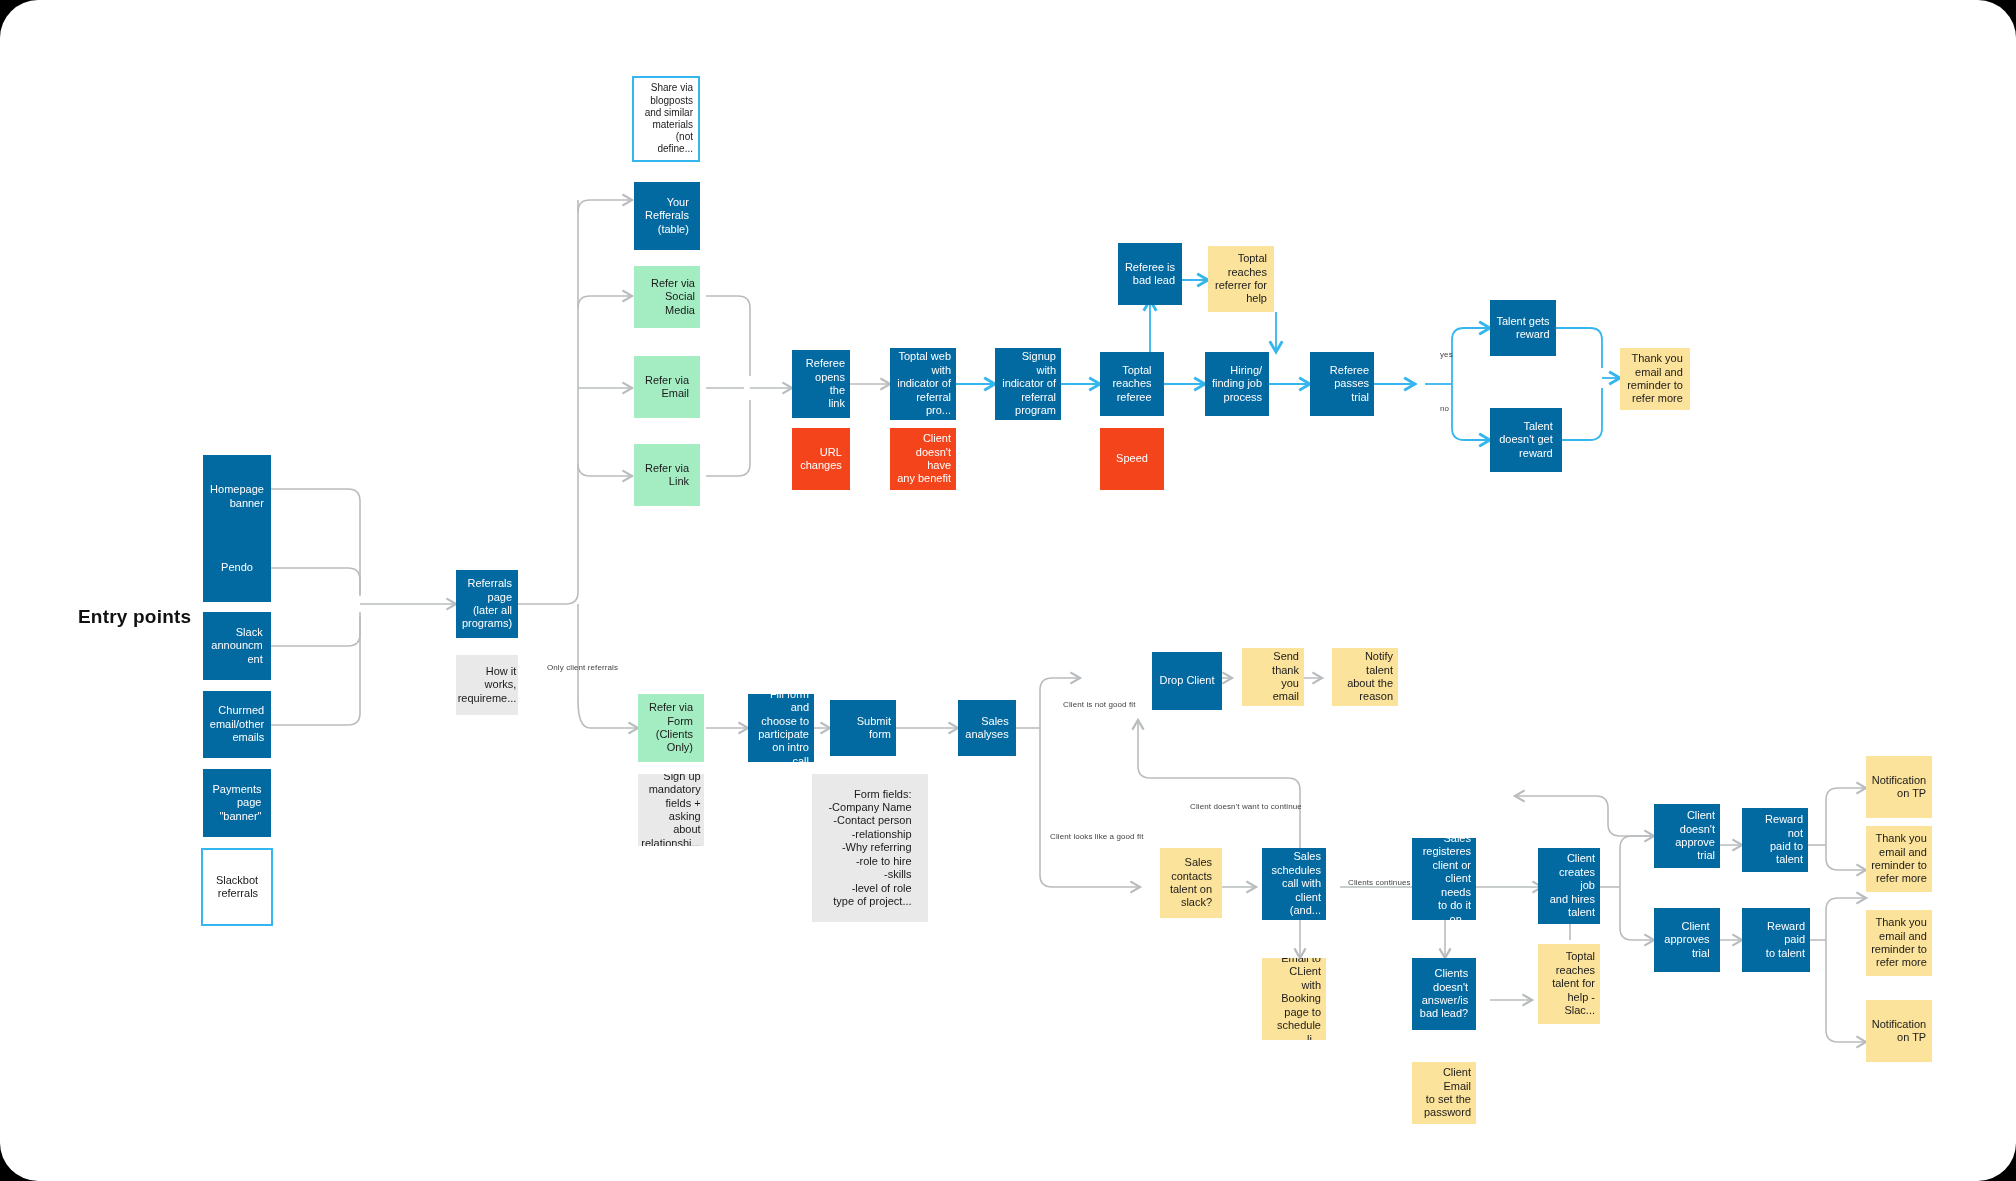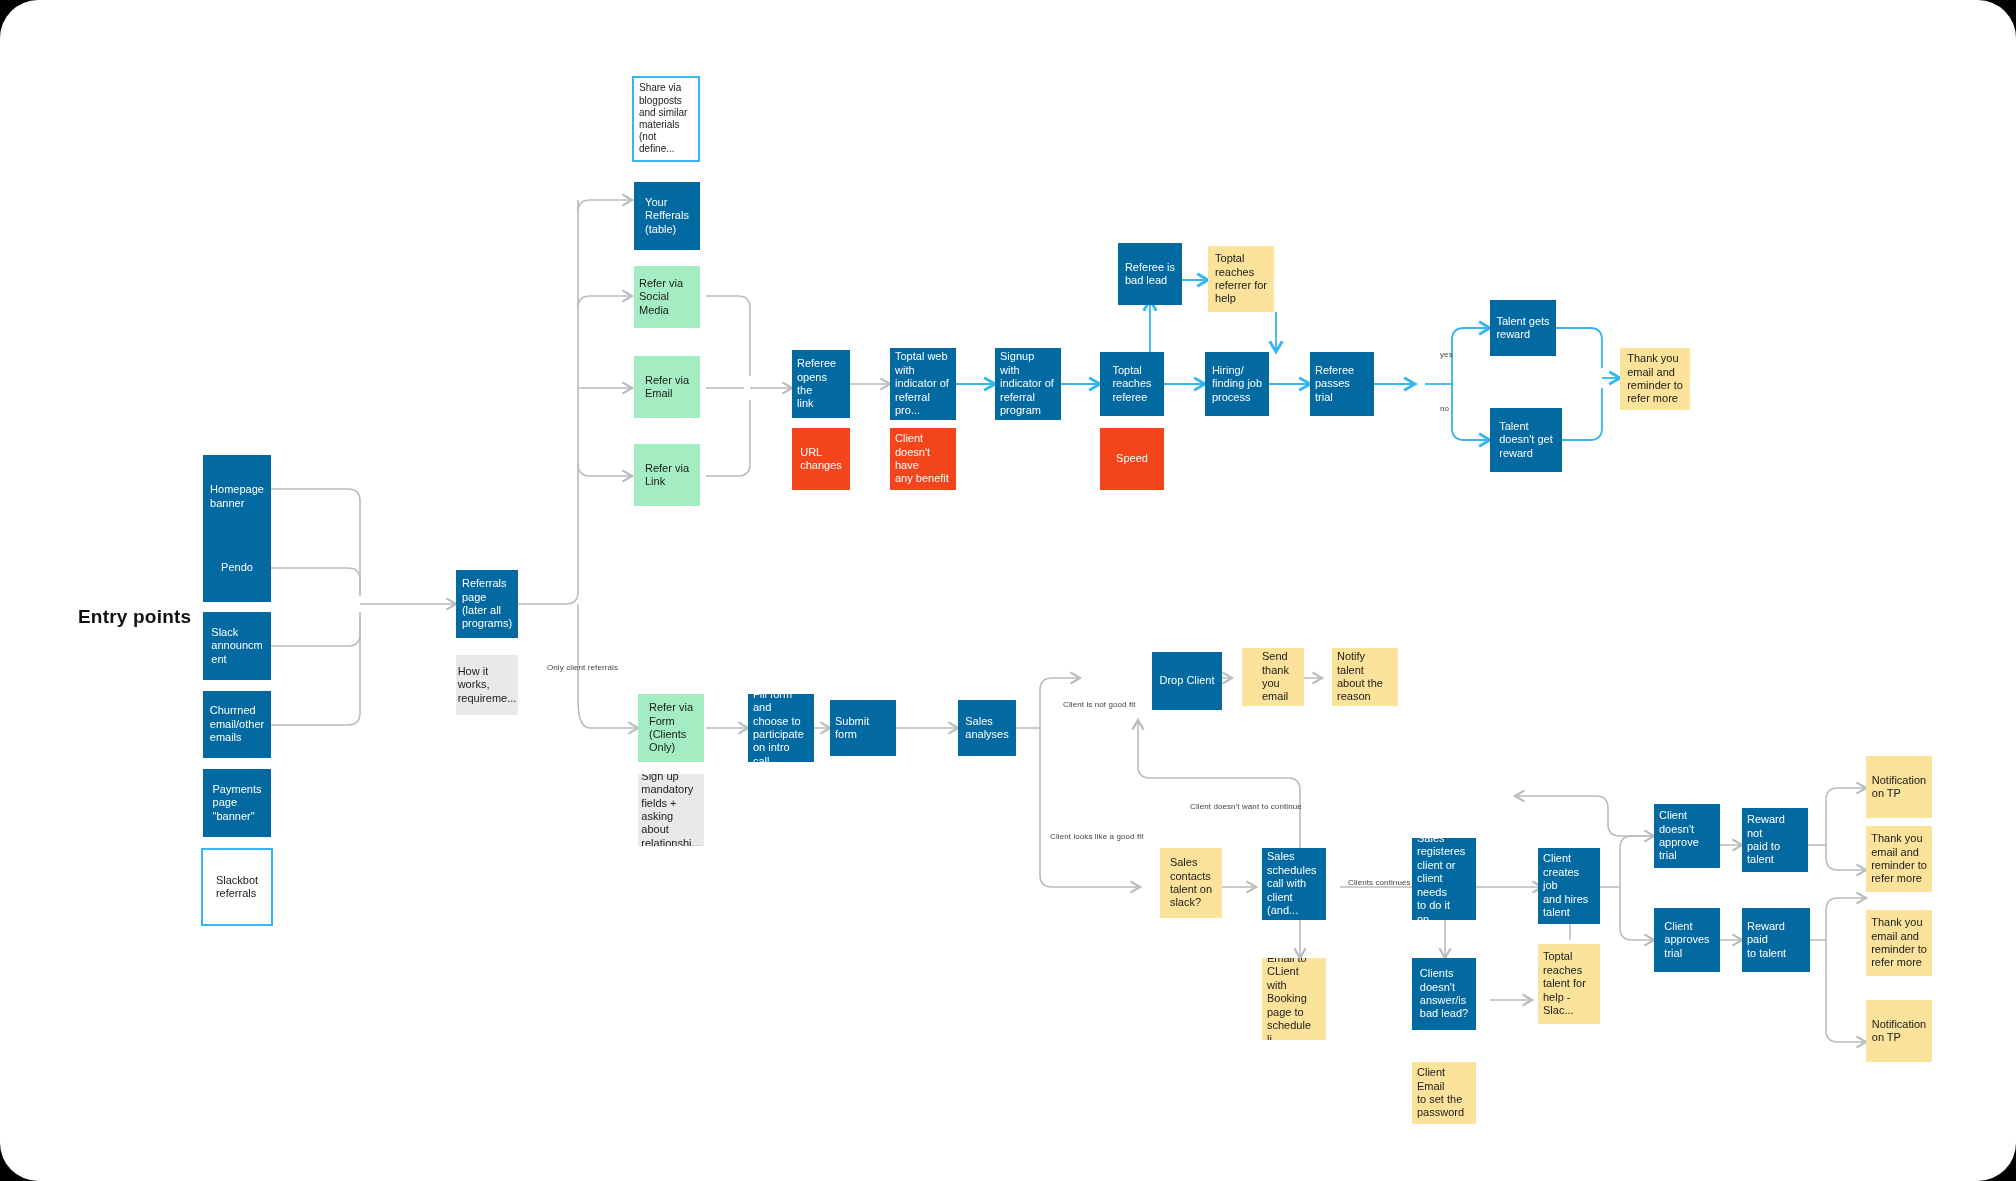--- a/index.html
+++ b/index.html
@@ -8,21 +8,21 @@
     width:2016px;height:1181px;overflow:hidden;
     font-family:"Liberation Sans","DejaVu Sans",sans-serif;
   }
   #canvas{
     position:absolute;left:0;top:0;width:2016px;height:1181px;
     background:#ffffff;border-radius:38px;overflow:hidden;
   }
   .node{
     position:absolute;box-sizing:border-box;
     display:flex;align-items:center;justify-content:center;
-    text-align:left;line-height:1.22;
+    text-align:right;line-height:1.22;
     padding:4px 5px;
     white-space:pre-line;
     overflow:hidden;
   }
   
   .blue   {background:#0369a1;color:#fff;}
   .green  {background:#a4edc2;color:#1a1a1a;}
   .yellow {background:#fce39b;color:#1a1a1a;}
   .red    {background:#f4441c;color:#fff;}
   .grey   {background:#e9e9e9;color:#1a1a1a;}
@@ -239,20 +239,29 @@
 on intro call</div>
   <div class="node blue" style="left:830px;top:700px;width:66px;height:56px;font-size:11px;">Submit form</div>
   <div class="node blue" style="left:958px;top:700px;width:58px;height:56px;font-size:11px;">Sales
 analyses</div>
 
   <div class="node grey" style="left:638px;top:774px;width:66px;height:72px;font-size:11px;">Sign up
 mandatory
 fields +
 asking about
 relationshi...</div>
+  <div class="node grey" style="left:812px;top:774px;width:116px;height:148px;font-size:11px;">Form fields:
+-Company Name
+-Contact person
+-relationship
+-Why referring
+-role to hire
+-skills
+-level of role
+type of project...</div>
 
   <div class="node blue" style="left:1152px;top:652px;width:70px;height:58px;font-size:11px;">Drop Client</div>
   <div class="node yellow" style="left:1242px;top:648px;width:62px;height:58px;font-size:11px;padding-left:20px;">Send thank
 you email</div>
   <div class="node yellow" style="left:1332px;top:648px;width:66px;height:58px;font-size:11px;">Notify talent
 about the
 reason</div>
 
   <div class="node yellow" style="left:1160px;top:848px;width:62px;height:70px;font-size:11px;">Sales
 contacts

